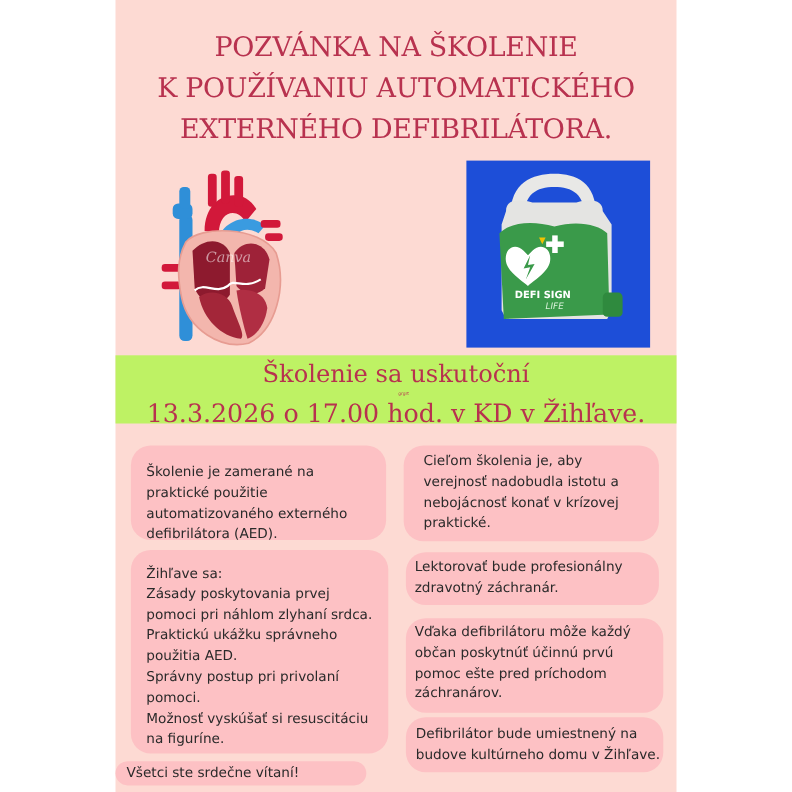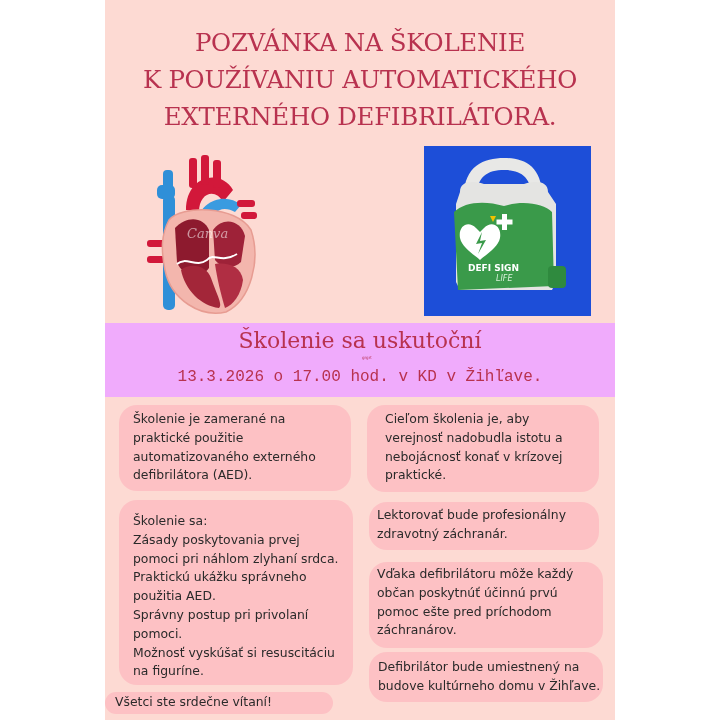--- a/index.html
+++ b/index.html
@@ -3,24 +3,24 @@
 <meta charset="utf-8">
 <style>
   html, body { margin:0; padding:0; background:#ffffff; }
   body { width:720px; height:720px; position:relative; overflow:hidden; }
   .poster { position:absolute; left:105px; top:0; width:510px; height:720px; background:#fddad3; }
   .title { position:absolute; left:0; top:12px; width:510px; text-align:center;
     font-family:"DejaVu Serif", serif; color:#b8324f; font-size:24.5px; line-height:37px; letter-spacing:-0.3px;margin-top:12px; }
   .title div { white-space:nowrap; }
   .heart { position:absolute; left:36px; top:150px; width:140px; height:170px; }
   .aed-photo { position:absolute; left:319px; top:146px; width:167px; height:170px; background:#1d4ed8; }
-  .banner { position:absolute; left:0; top:323px; width:510px; height:74px; background:#f0abfc; }
+  .banner { position:absolute; left:0; top:323px; width:510px; height:62px; background:#bef264; }
   .banner-line { position:absolute; width:510px; text-align:center; font-family:"DejaVu Serif", serif; color:#b8324f; white-space:nowrap; }
   .b1 { top:0px; font-size:22px; line-height:36px; }
-  .b2 { top:35px; font-size:16px; line-height:38px;font-family:Liberation Mono, monospace; }
+  .b2 { top:35px; font-size:23px; line-height:38px; }
   .tiny { position:absolute; left:257px; top:355px; font-size:4px; color:#b8324f; font-family:"DejaVu Sans", sans-serif; }
   .box { position:absolute; background:#fdc1c4; border-radius:18px; font-family:"DejaVu Sans", sans-serif;
     color:#2a2a2a; font-size:12.4px; line-height:18.8px; box-sizing:border-box; }
   .box div { white-space:nowrap; }
 </style>
 </head>
 <body>
 
 <div class="poster">
 
@@ -67,36 +67,36 @@
       <text x="72" y="135" font-family="DejaVu Sans, sans-serif" font-style="italic" font-size="8" fill="#d7f0d8">LIFE</text>
     </svg>
   </div>
 
   <div class="banner">
     <div class="banner-line b1">Školenie sa uskutoční</div>
     <div class="banner-line b2">13.3.2026 o 17.00 hod. v KD v Žihľave.</div>
   </div>
   <div class="tiny">grgrt</div>
 
-  <div class="box" style="left:14px; top:405px; width:232px; height:86px; padding:5px 0 0 14px;">
+  <div class="box" style="left:14px; top:405px; width:232px; height:86px; padding:15px 0 0 14px;">
     <div>Školenie je  zamerané na</div>
     <div>praktické použitie</div>
     <div>automatizovaného externého</div>
     <div>defibrilátora (AED).</div>
   </div>
 
   <div class="box" style="left:262px; top:405px; width:232px; height:87px; padding:5px 0 0 18px;">
     <div>Cieľom školenia je, aby</div>
     <div>verejnosť nadobudla istotu a</div>
     <div>nebojácnosť konať v krízovej</div>
     <div>praktické.</div>
   </div>
 
   <div class="box" style="left:14px; top:500px; width:234px; height:185px; padding:12px 0 0 14px;">
-    <div>Školenie sa:</div>
+    <div>Žihľave sa:</div>
     <div>Zásady poskytovania prvej</div>
     <div>pomoci pri náhlom zlyhaní srdca.</div>
     <div>Praktickú ukážku správneho</div>
     <div>použitia AED.</div>
     <div>Správny postup pri privolaní</div>
     <div>pomoci.</div>
     <div>Možnosť vyskúšať si resuscitáciu</div>
     <div>na figuríne.</div>
   </div>
 

